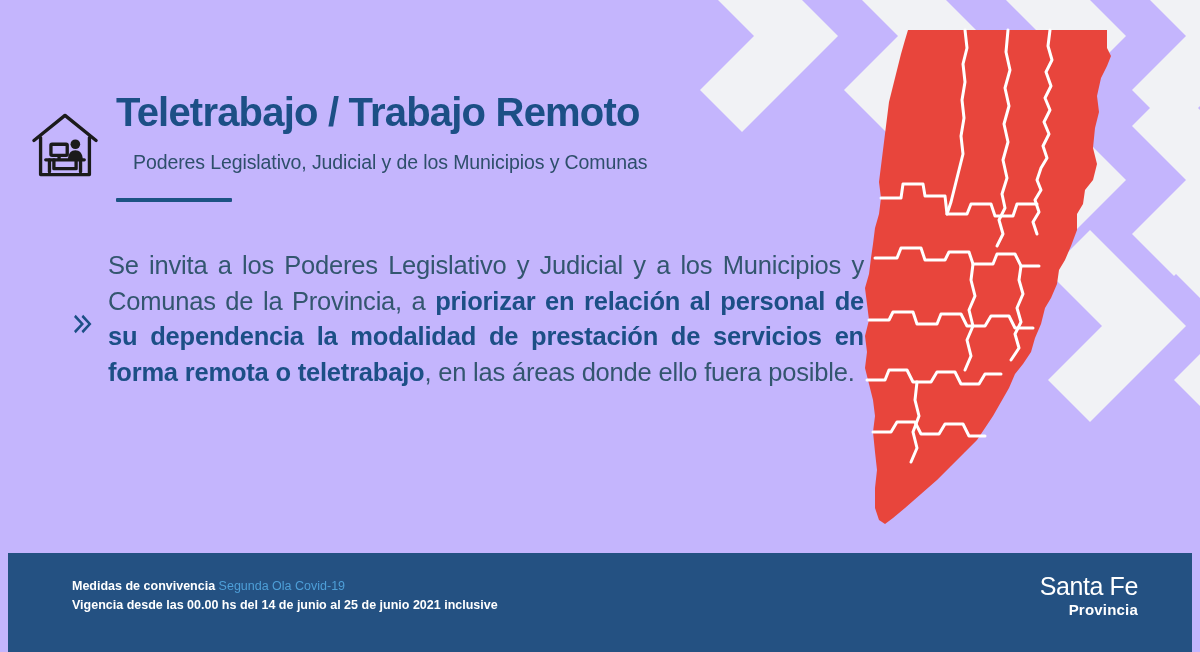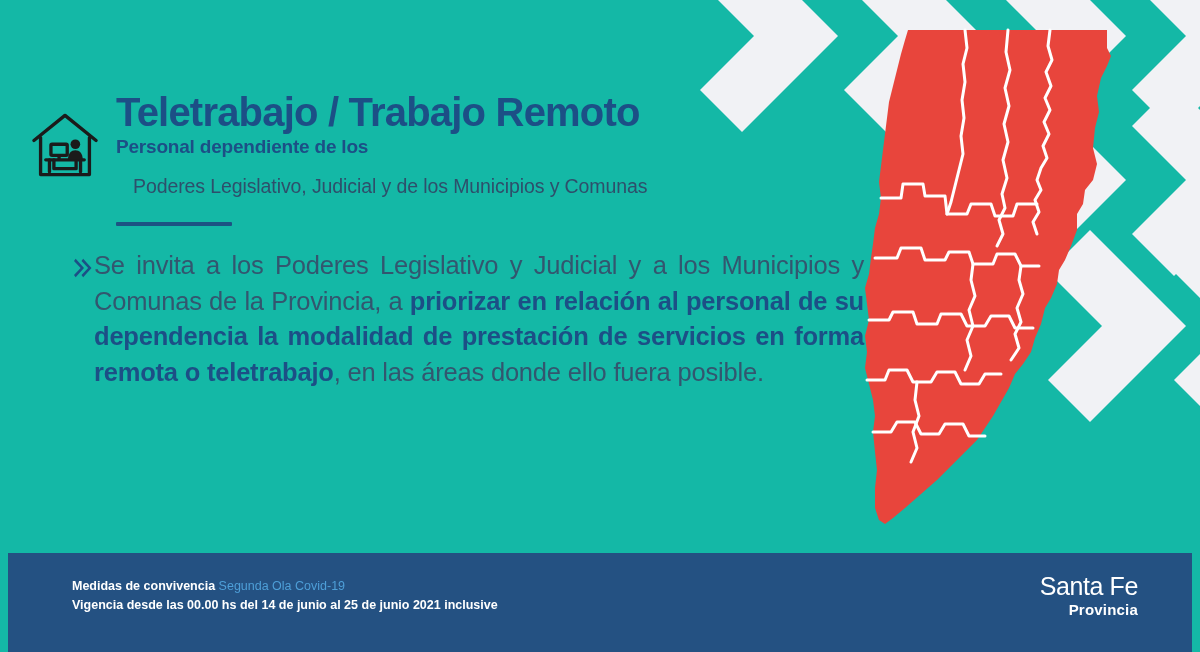--- a/index.html
+++ b/index.html
@@ -4,21 +4,21 @@
 <style>
   html, body {
     margin: 0;
     padding: 0;
     background: #ffffff;
   }
   .canvas {
     position: relative;
     width: 1200px;
     height: 652px;
-    background: #14b8a6;
+    background: #c4b5fd;
     overflow: hidden;
     font-family: "Liberation Sans", sans-serif;
   }
 
   
   .watermarks {
     position: absolute;
     inset: 0;
     pointer-events: none;
     z-index: 0;
@@ -88,21 +88,22 @@
     border-radius: 1px;
   }
 
   
   .body-block {
     position: absolute;
     left: 74px;
     top: 248px;
     width: 790px;
     display: flex;
-    align-items: flex-start;
+    align-items: center;
+    gap: 14px;
     z-index: 2;
   }
   .bullet-arrow {
     flex: 0 0 auto;
     width: 20px;
     height: 22px;
     margin-top: 9px;
   }
   .bullet-arrow svg { display: block; width: 100%; height: 100%; }
   .body-text {
@@ -262,21 +263,20 @@
           </g>
 
           <g fill="#1b1b1b">
             <circle cx="64" cy="49" r="6.5"></circle>
             <path d="M54 70 C54 61 58.5 57 64 57 C69.5 57 74 61 74 70 Z"></path>
           </g>
         </svg>
       </div>
       <div class="titles">
         <h1 class="title-main">Teletrabajo / Trabajo Remoto</h1>
-        <div class="title-sub1">Personal dependiente de los</div>
         <div class="title-sub2">Poderes Legislativo, Judicial y de los Municipios y Comunas</div>
         <div class="divider"></div>
       </div>
     </div>
   </div>
 
   <div class="body-block">
     <div class="bullet-arrow">
       <svg viewBox="0 0 24 26" xmlns="http://www.w3.org/2000/svg" aria-hidden="true">
         <g fill="#1c4f86">

